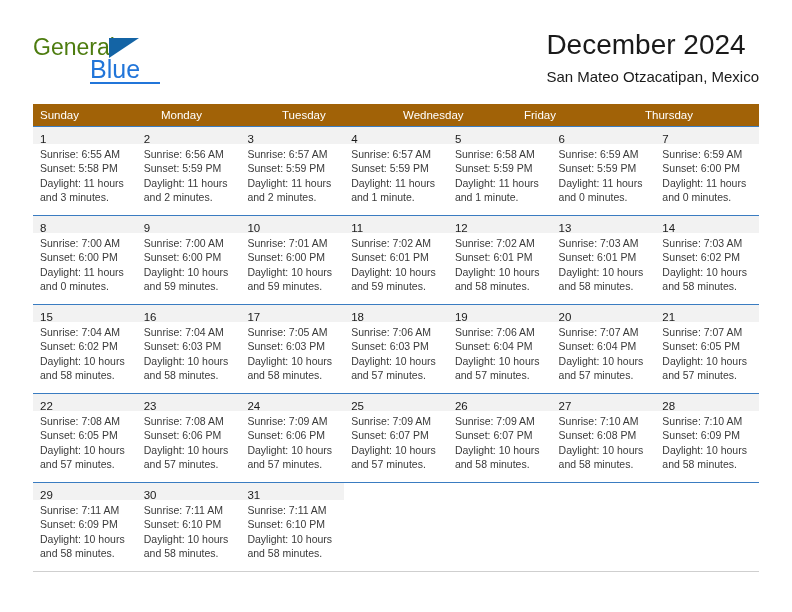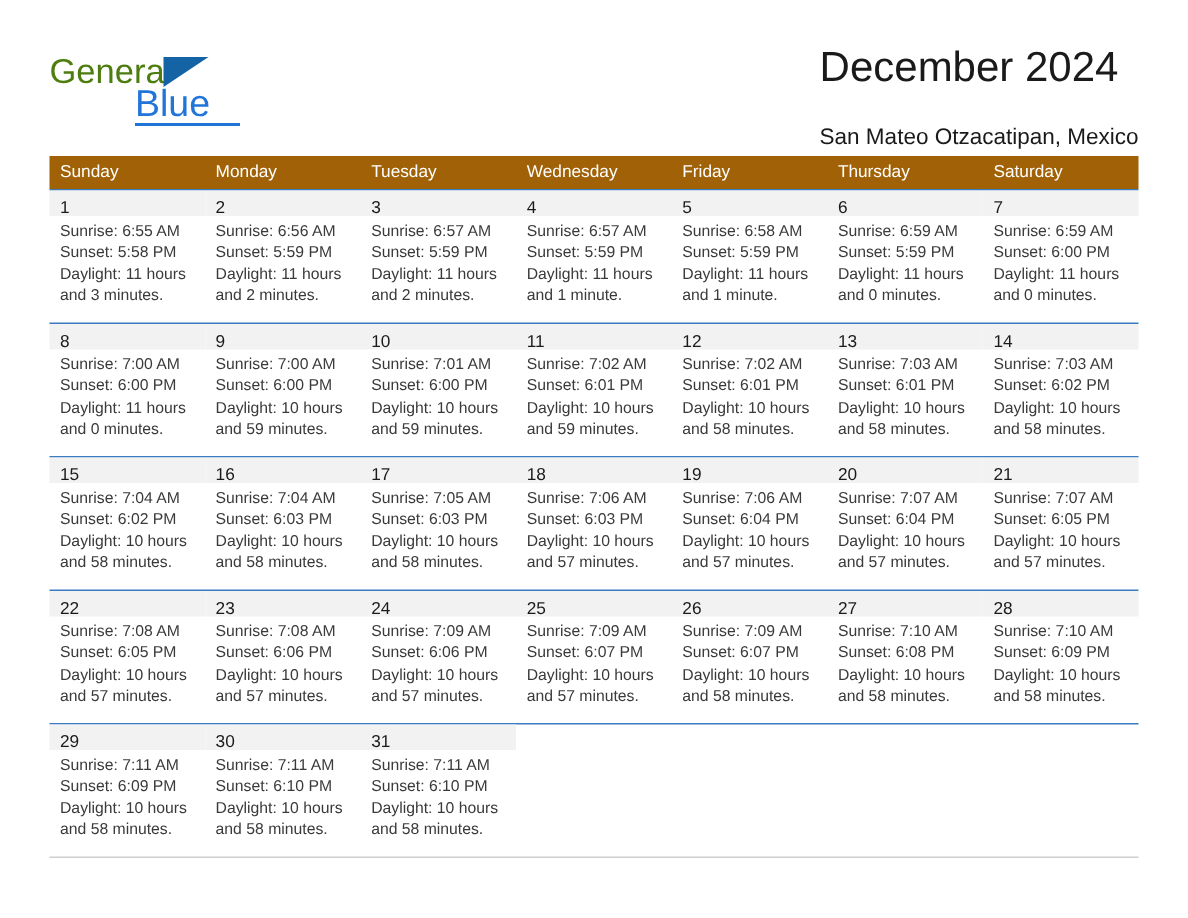--- a/index.html
+++ b/index.html
@@ -80,21 +80,21 @@
   .cal-title {
     font-size: 28px;
     color: #1a1a1a;
     line-height: 34px;
     white-space: nowrap;
   }
   .cal-subtitle {
     font-size: 15px;
     color: #1a1a1a;
     line-height: 22px;
-    margin-top: 19px;
+    margin-top: 4px;
     white-space: nowrap;
   }
 
   
   .calendar {
     position: absolute;
     left: 33px;
     top: 104px;
     width: 726px;
   }
@@ -171,21 +171,20 @@
   </div>
 
   <div class="calendar">
     <div class="weekday-row">
       <div class="weekday">Sunday</div>
       <div class="weekday">Monday</div>
       <div class="weekday">Tuesday</div>
       <div class="weekday">Wednesday</div>
       <div class="weekday">Friday</div>
       <div class="weekday">Thursday</div>
-      <div class="weekday">Saturday</div>
     </div>
 
     <div class="week-row">
       <div class="day-cell">
         <div class="day-num-band"><span class="day-num">1</span></div>
         <div class="day-info">
           <div>Sunrise: 6:55 AM</div>
           <div>Sunset: 5:58 PM</div>
           <div>Daylight: 11 hours</div>
           <div>and 3 minutes.</div>

